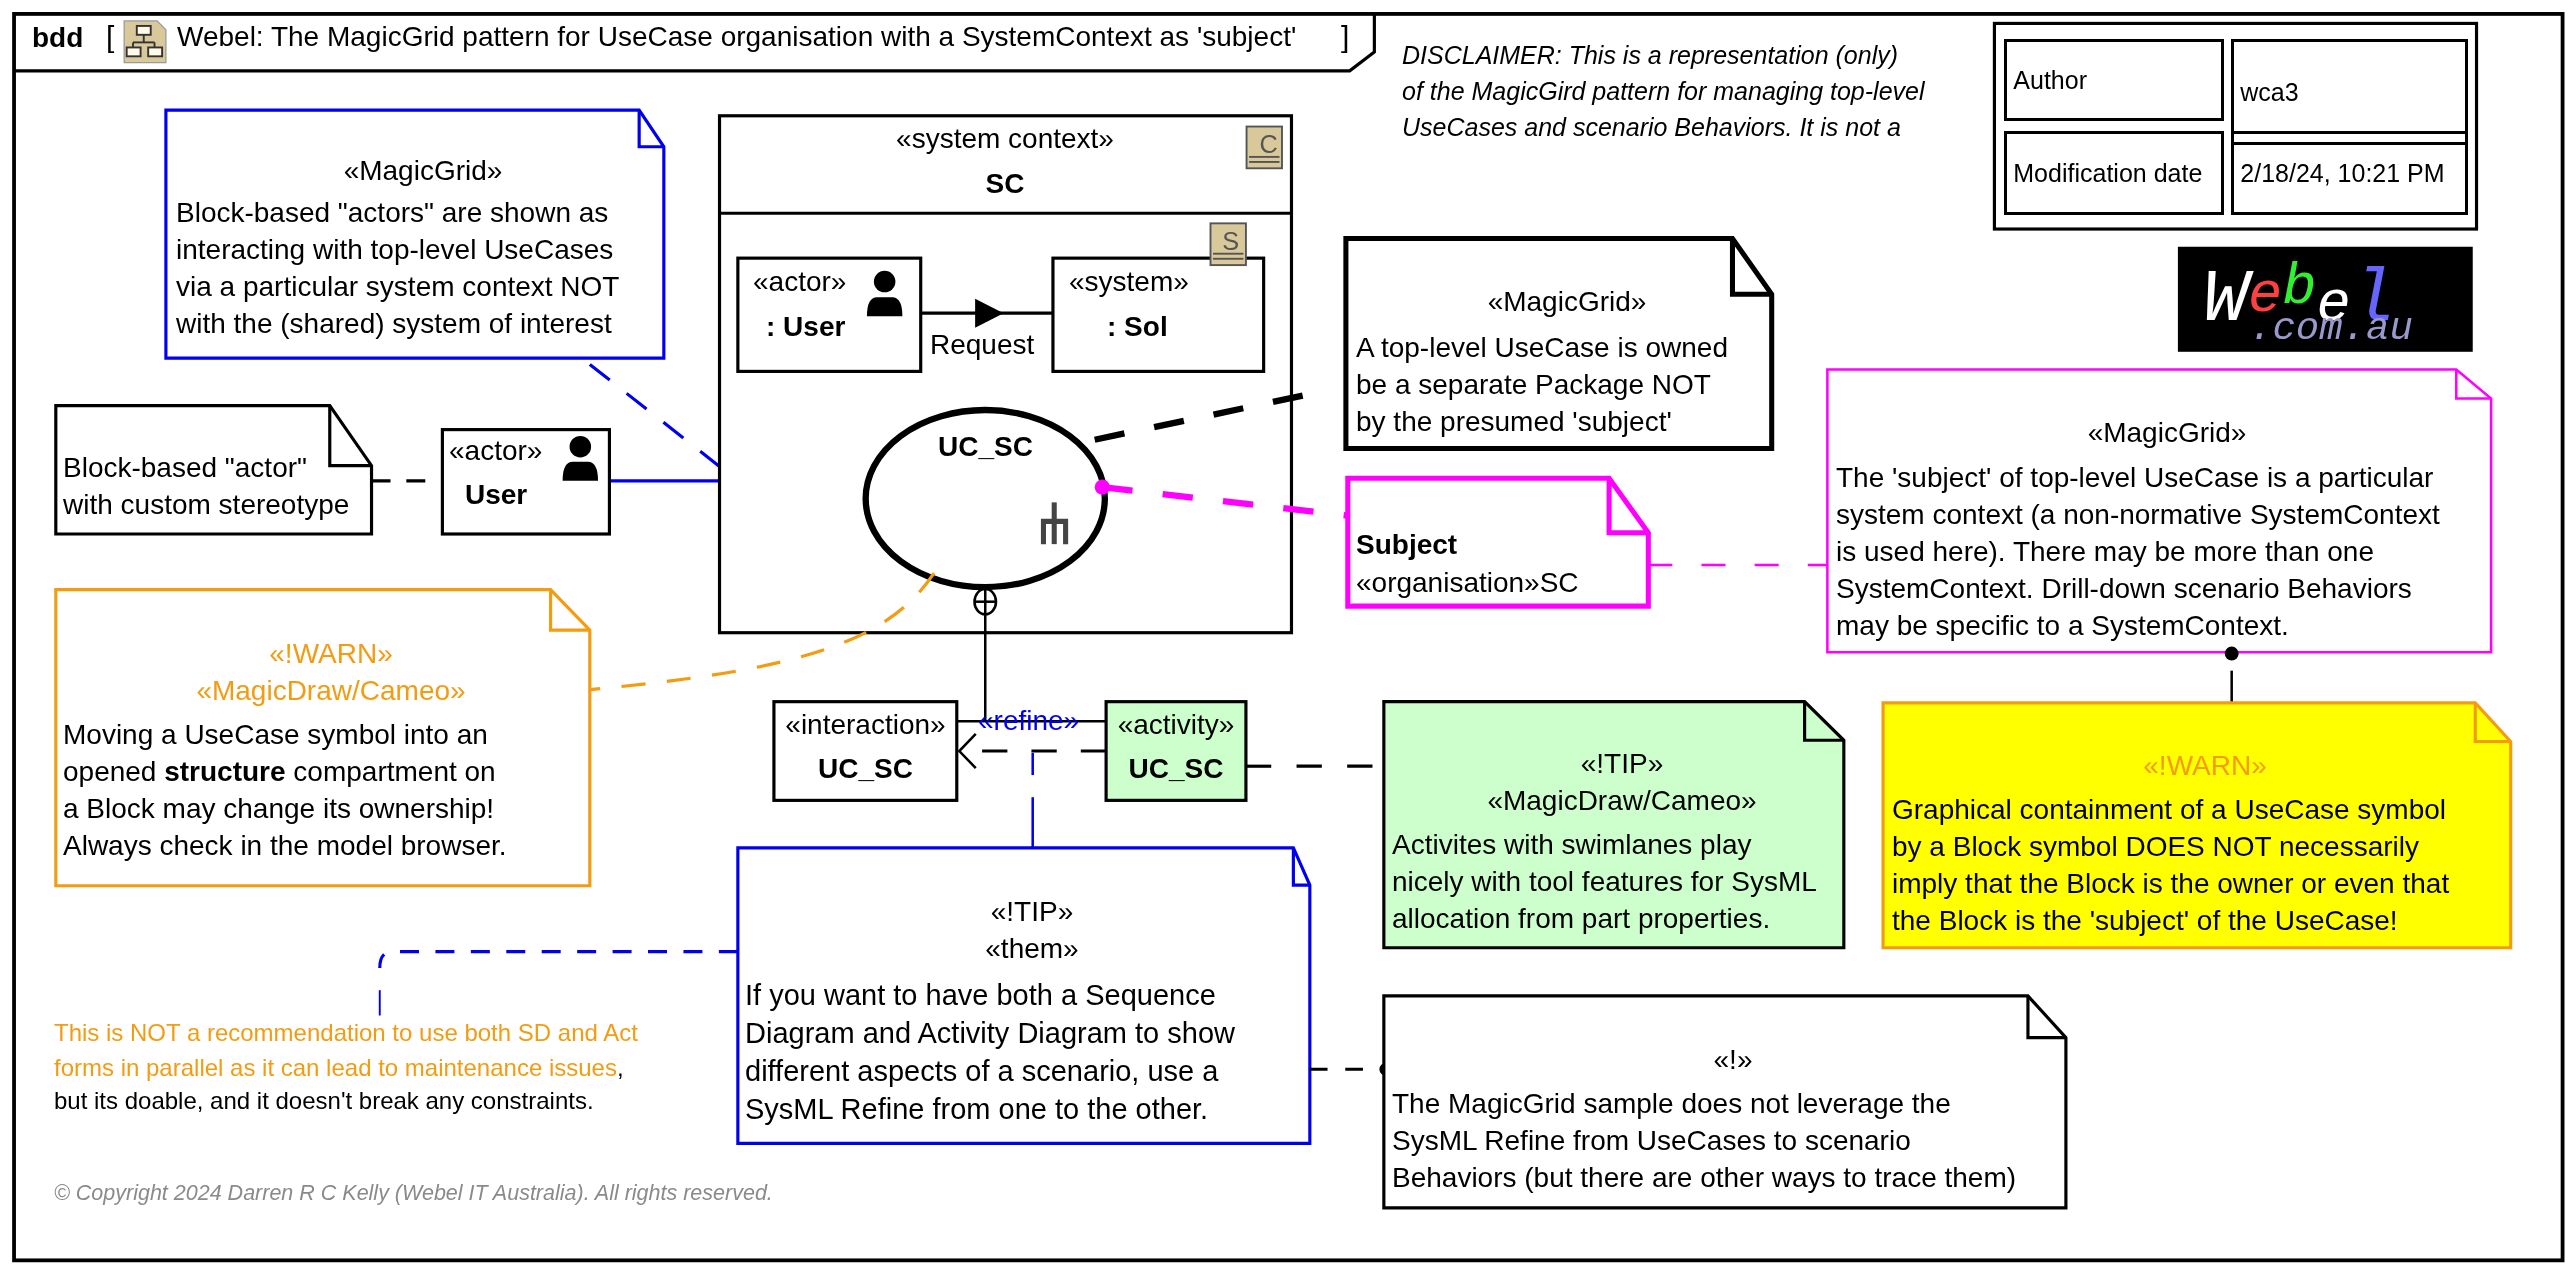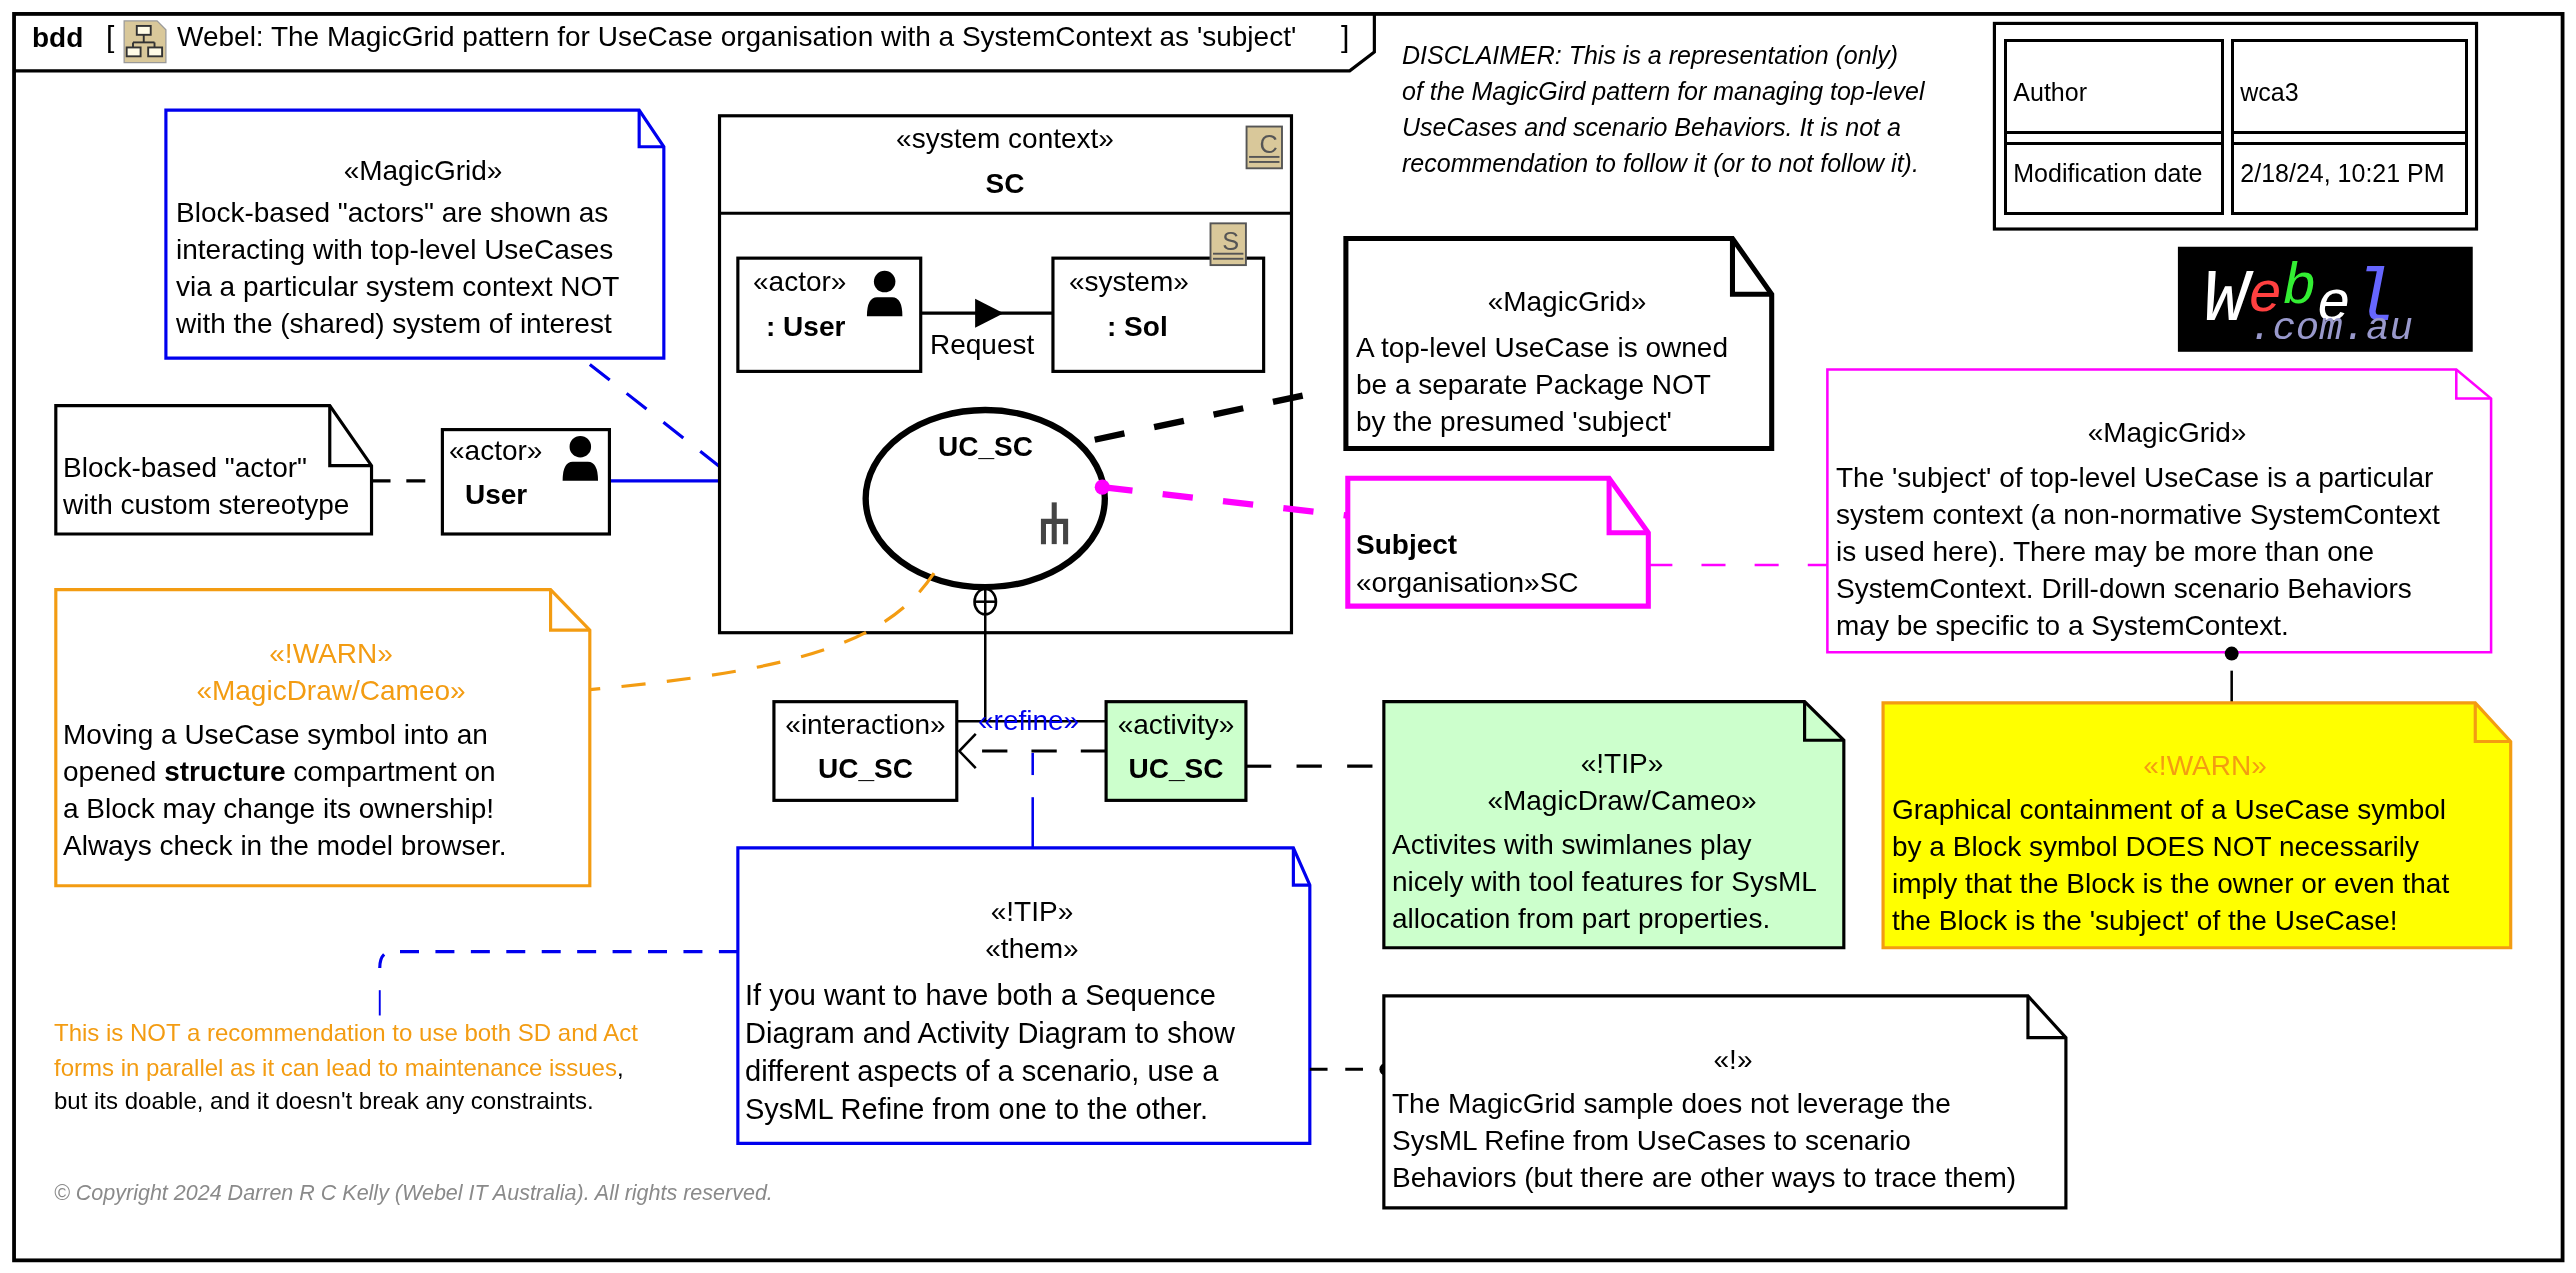--- a/index.html
+++ b/index.html
@@ -156,24 +156,23 @@
 
   <div class="abs bold" style="left:32px;top:22px;font-size:28px;line-height:32px;">bdd</div>
   <div class="abs" style="left:106px;top:21px;font-size:30px;line-height:32px;">[</div>
   <div class="abs" style="left:177px;top:21px;font-size:28px;line-height:32px;white-space:nowrap;">Webel: The MagicGrid pattern for UseCase organisation with a SystemContext as 'subject'</div>
   <div class="abs" style="left:1341px;top:21px;font-size:30px;line-height:32px;">]</div>
 
   <div class="abs" style="left:1402px;top:37px;font-size:25px;line-height:36px;font-style:italic;white-space:nowrap;">
     <div>DISCLAIMER: This is a representation (only)</div>
     <div>of the MagicGird pattern for managing top-level</div>
     <div>UseCases and scenario Behaviors. It is not a</div>
-    <div>recommendation to follow it (or to not  follow it).</div>
   </div>
 
-  <div class="tbl-cell" style="left:2004px;top:39px;width:220px;height:106px;">Author</div>
+  <div class="tbl-cell" style="left:2004px;top:39px;width:220px;height:82px;">Author</div>
   <div class="tbl-cell" style="left:2231px;top:39px;width:237px;height:106px;">wca3</div>
   <div class="tbl-cell" style="left:2004px;top:131px;width:220px;height:84px;">Modification date</div>
   <div class="tbl-cell" style="left:2231px;top:131px;width:237px;height:84px;">2/18/24, 10:21 PM</div>
 
   <div class="abs" style="left:2178px;top:247px;width:295px;height:105px;font-family:Liberation Mono, monospace;">
     <div class="abs" style="left:25px;top:2.5px;font-size:75px;line-height:76px;font-style:italic;white-space:nowrap;">
       <span style="color:#ffffff">W</span><span style="color:#ff4040;font-size:57px;vertical-align:8.9px">e</span><span style="color:#33ee33;font-size:57px;vertical-align:16.5px">b</span><span style="color:#ffffff;font-size:57px">e</span><span style="color:#6666ff">l</span>
     </div>
     <div class="abs" style="left:71px;top:62px;font-size:39px;line-height:40px;font-style:italic;color:#9999cc;">.com.au</div>
   </div>

